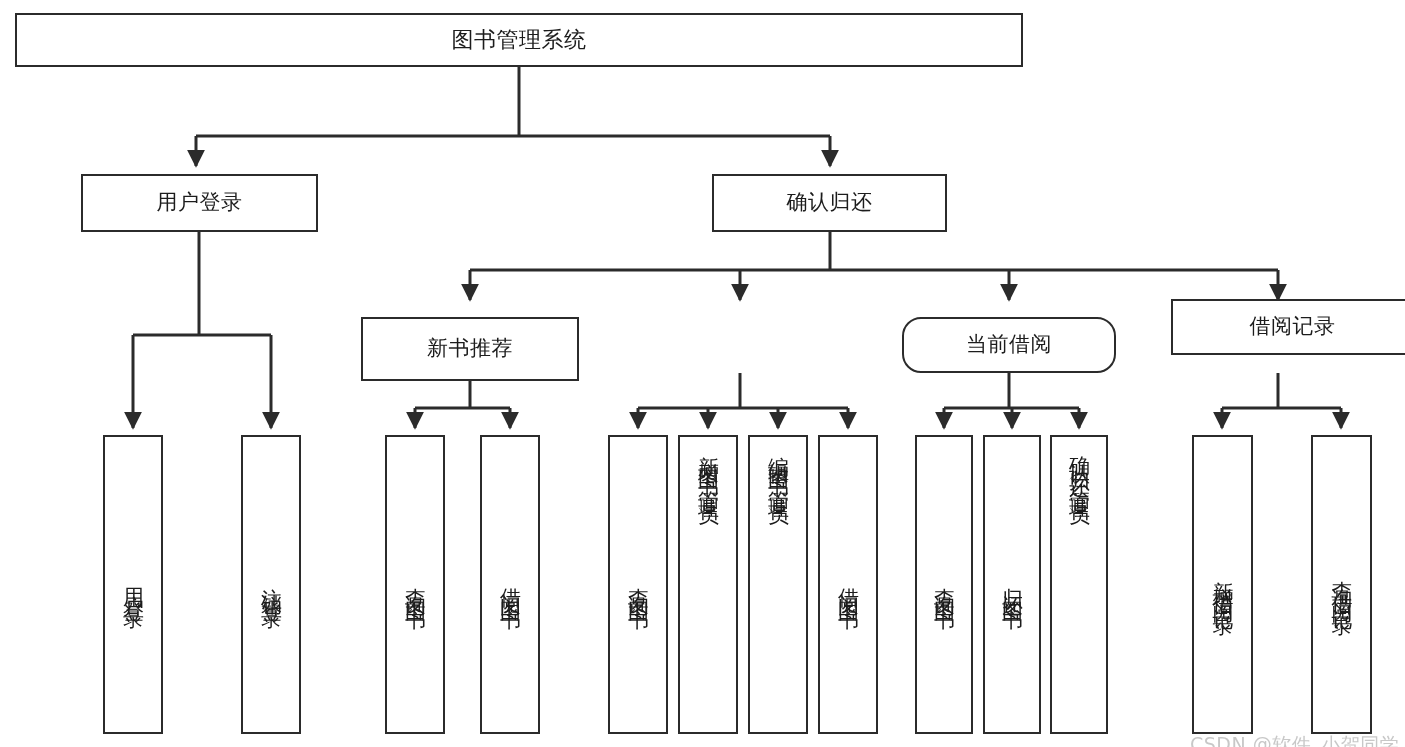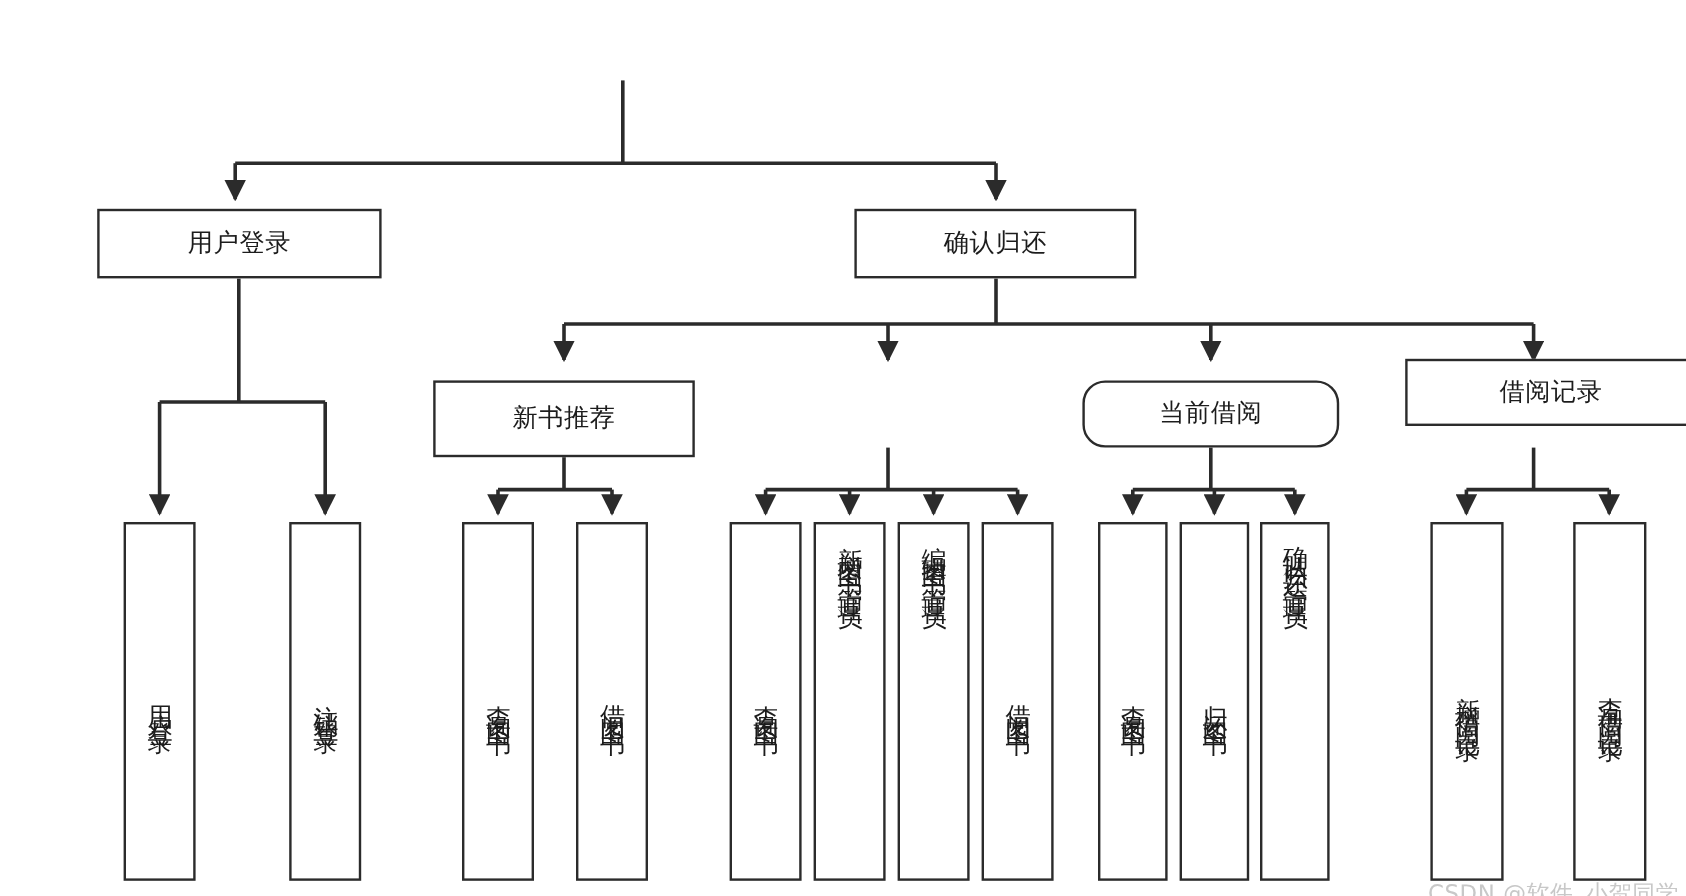--- a/index.html
+++ b/index.html
@@ -123,20 +123,23 @@
       <path d="M 1012 408 L 1012 428" marker-end="url(#arrow)"></path>
       <path d="M 1079 408 L 1079 428" marker-end="url(#arrow)"></path>
 
       <path d="M 1278 373 L 1278 408"></path>
       <path d="M 1222 408 L 1341 408"></path>
       <path d="M 1222 408 L 1222 428" marker-end="url(#arrow)"></path>
       <path d="M 1341 408 L 1341 428" marker-end="url(#arrow)"></path>
     </g>
   </svg>
 
+  <div class="node horiz root" style="left:15px; top:13px; width:1008px; height:54px;">
+    <span class="node-label">图书管理系统</span>
+  </div>
 
   <div class="node horiz" style="left:81px; top:174px; width:237px; height:58px;">
     <span class="node-label">用户登录</span>
   </div>
   <div class="node horiz" style="left:712px; top:174px; width:235px; height:58px;">
     <span class="node-label">确认归还</span>
   </div>
 
   <div class="node horiz" style="left:361px; top:317px; width:218px; height:64px;">
     <span class="node-label">新书推荐</span>

